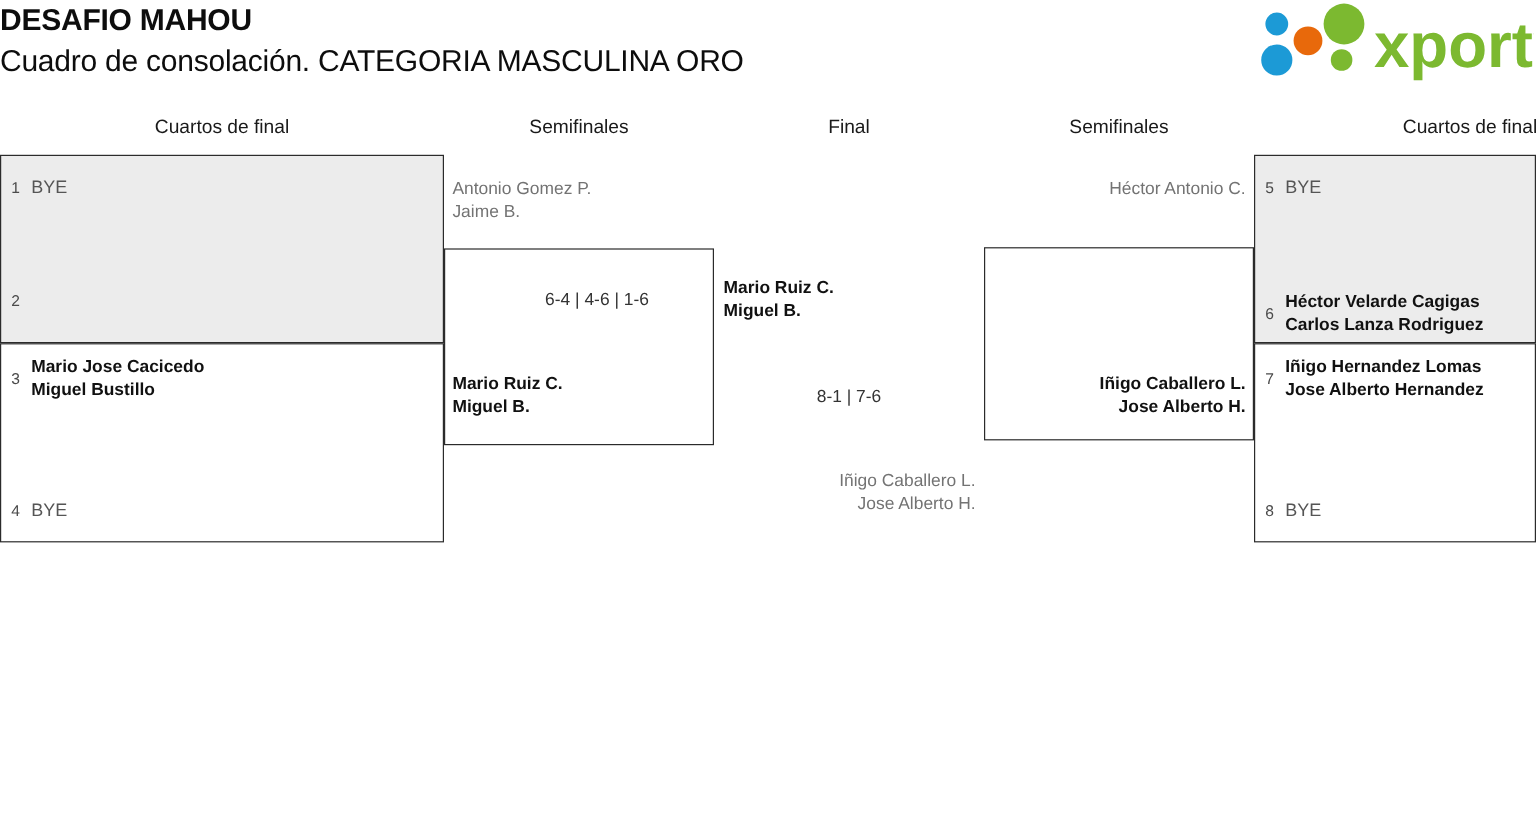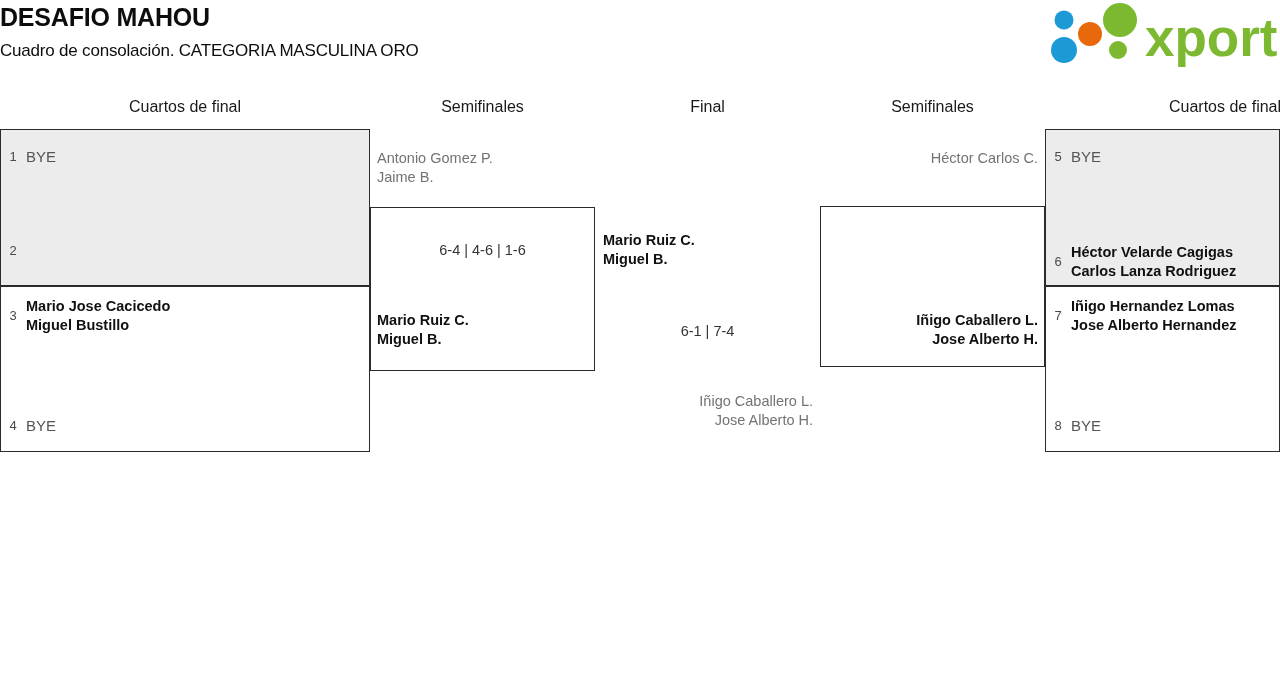--- a/index.html
+++ b/index.html
@@ -20,21 +20,21 @@
   }
   .title-main {
     font-size: 25px;
     font-weight: 700;
     color: #0d0d0d;
     line-height: 34px;
     letter-spacing: -0.2px;
     white-space: nowrap;
   }
   .title-sub {
-    font-size: 17px;
+    font-size: 25px;
     font-weight: 400;
     color: #0d0d0d;
     line-height: 34px;
     letter-spacing: -0.2px;
     white-space: nowrap;
   }
 
   .logo {
     position: absolute;
     right: 2px; top: 2px;
@@ -163,41 +163,41 @@
     <span class="names bye">BYE</span>
   </div>
 
   <div class="player-label loser" style="left:377px; top:149px;">
     <span style="display:block;">Antonio Gomez P.</span>
     <span style="display:block;">Jaime B.</span>
   </div>
 
   <div class="box" style="left:370px; top:207px; width:225px; height:164px;"></div>
 
-  <div class="score" style="left:370px; top:241px; width:225px;">6-4 | 4-6 | 1-6</div>
+  <div class="score" style="left:385px; top:241px; width:225px;">6-4 | 4-6 | 1-6</div>
 
   <div class="player-label winner" style="left:377px; top:311px;">
     <span style="display:block;">Mario Ruiz C.</span>
     <span style="display:block;">Miguel B.</span>
   </div>
 
   <div class="player-label winner" style="left:603px; top:231px;">
     <span style="display:block;">Mario Ruiz C.</span>
     <span style="display:block;">Miguel B.</span>
   </div>
 
-  <div class="score" style="left:620px; top:322px; width:175px;">6-1 | 7-4</div>
+  <div class="score" style="left:620px; top:322px; width:175px;">8-1 | 7-6</div>
 
   <div class="player-label loser right" style="left:600px; top:392px; width:213px;">
     <span style="display:block;">Iñigo Caballero L.</span>
     <span style="display:block;">Jose Alberto H.</span>
   </div>
 
   <div class="player-label loser right" style="left:820px; top:149px; width:218px;">
-    <span style="display:block;">Héctor Carlos C.</span>
+    <span style="display:block;">Héctor Antonio C.</span>
   </div>
 
   <div class="box" style="left:820px; top:206px; width:225px; height:161px;"></div>
 
 
   <div class="player-label winner right" style="left:820px; top:311px; width:218px;">
     <span style="display:block;">Iñigo Caballero L.</span>
     <span style="display:block;">Jose Alberto H.</span>
   </div>
 

